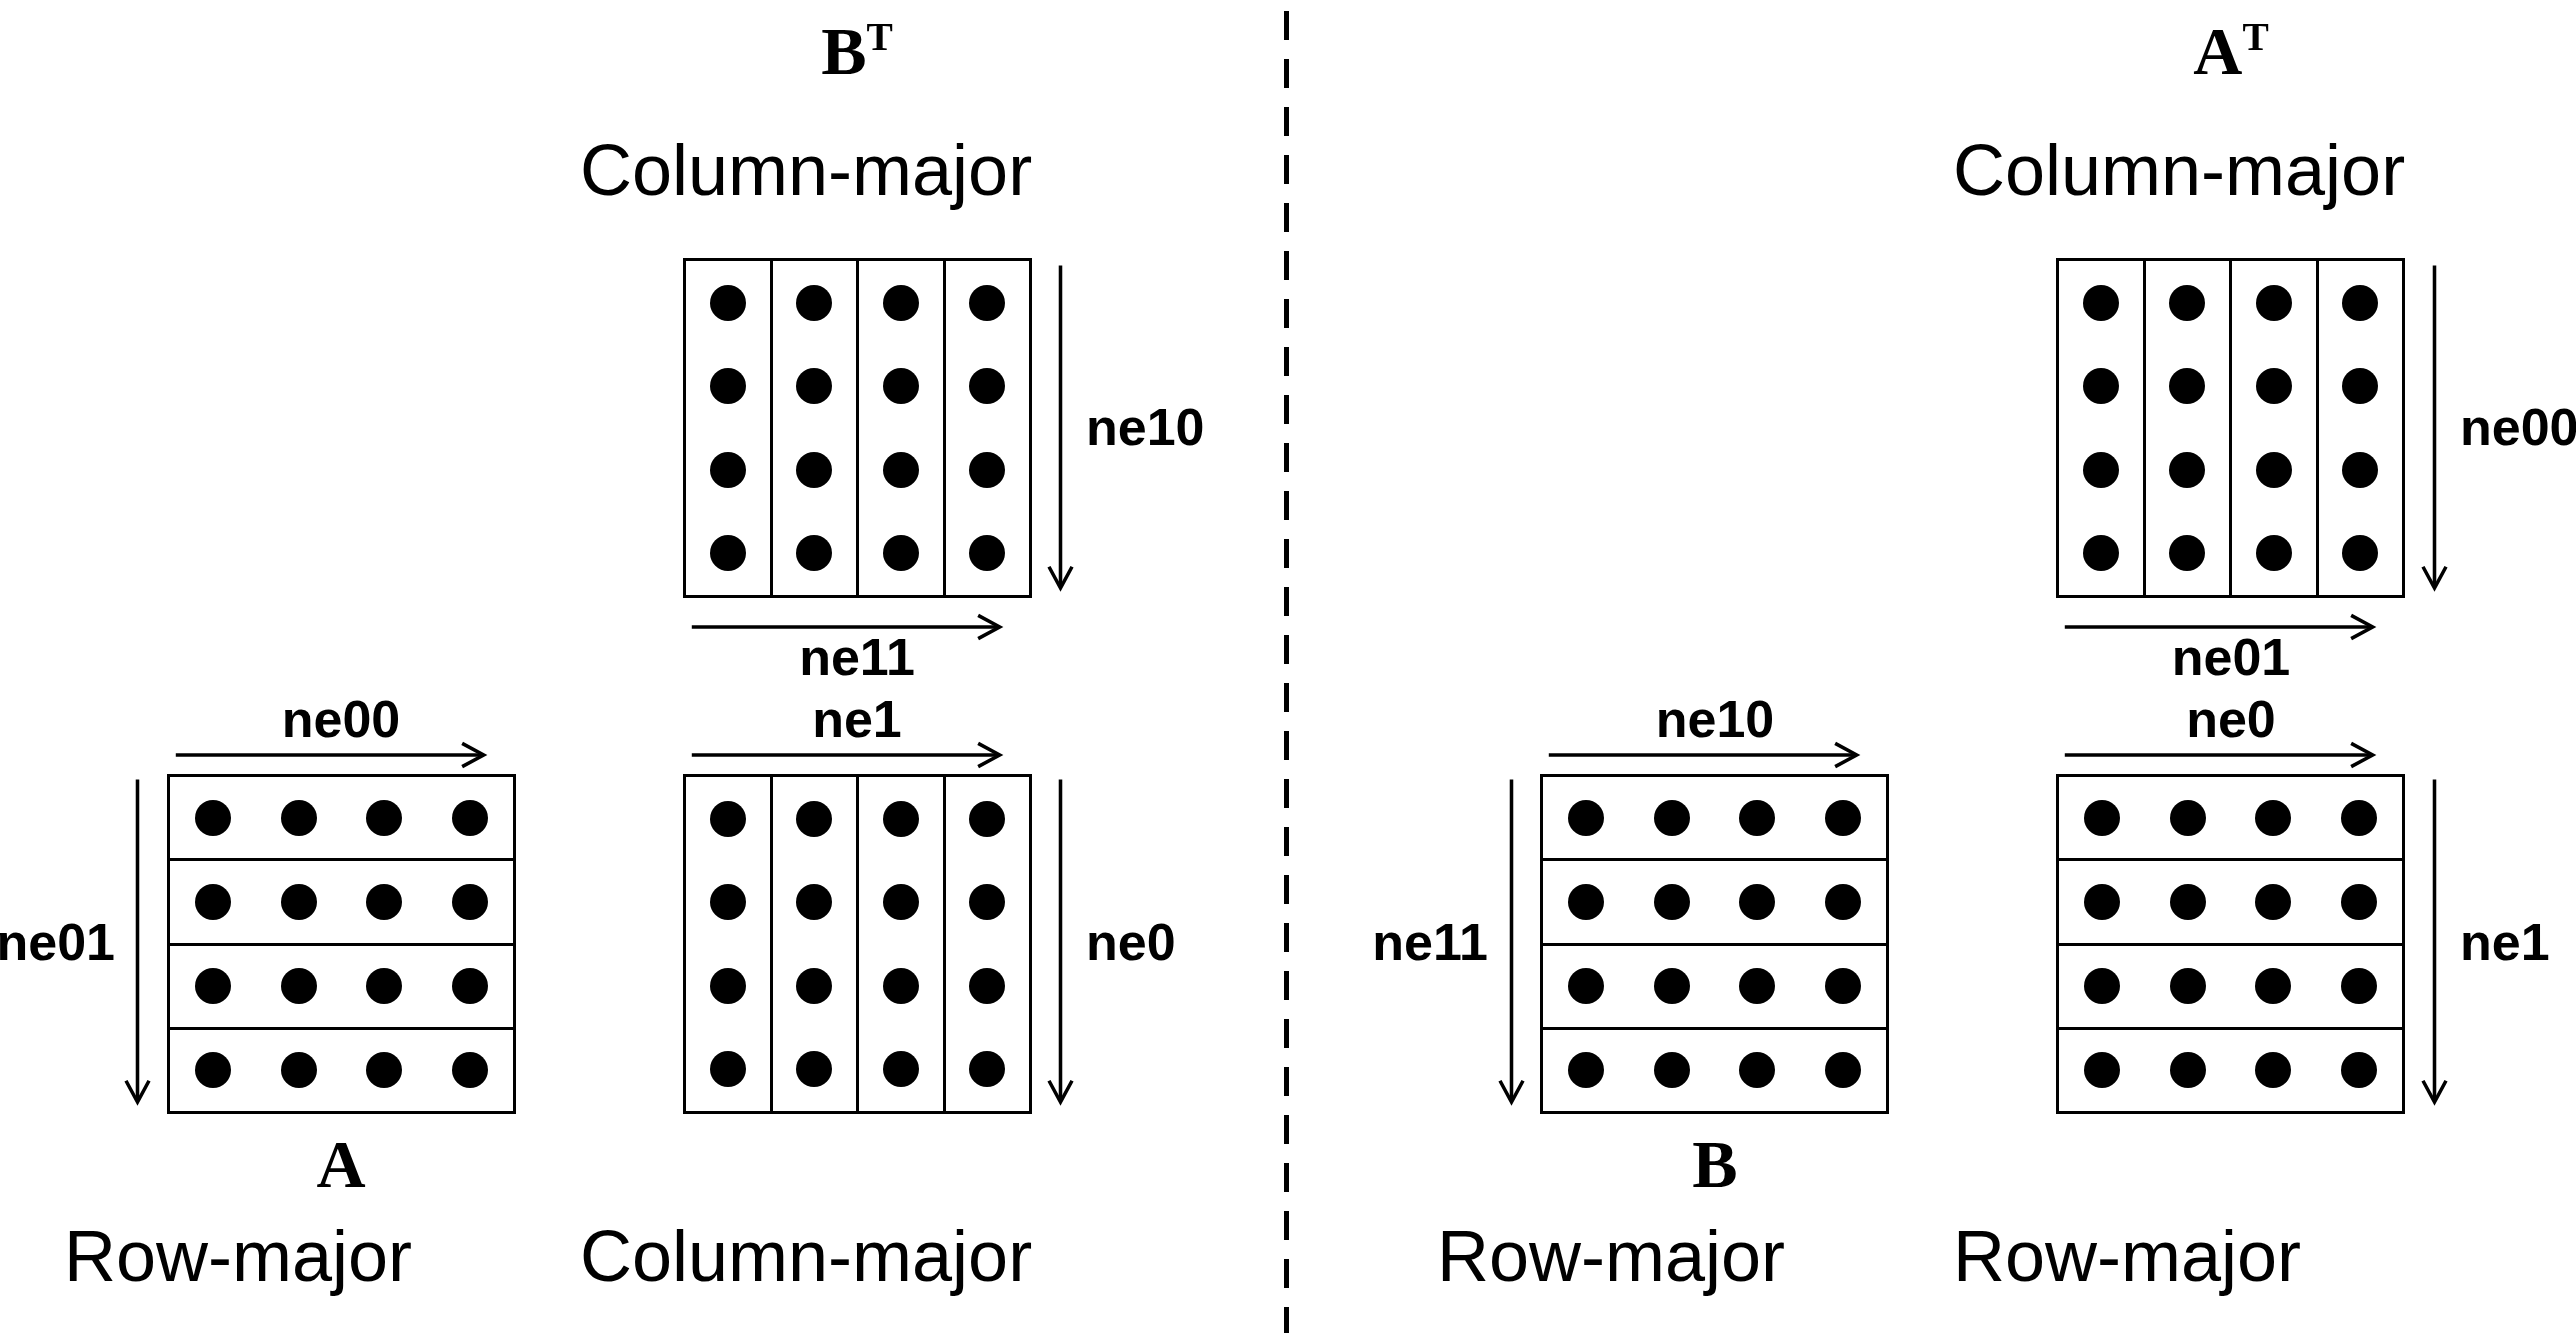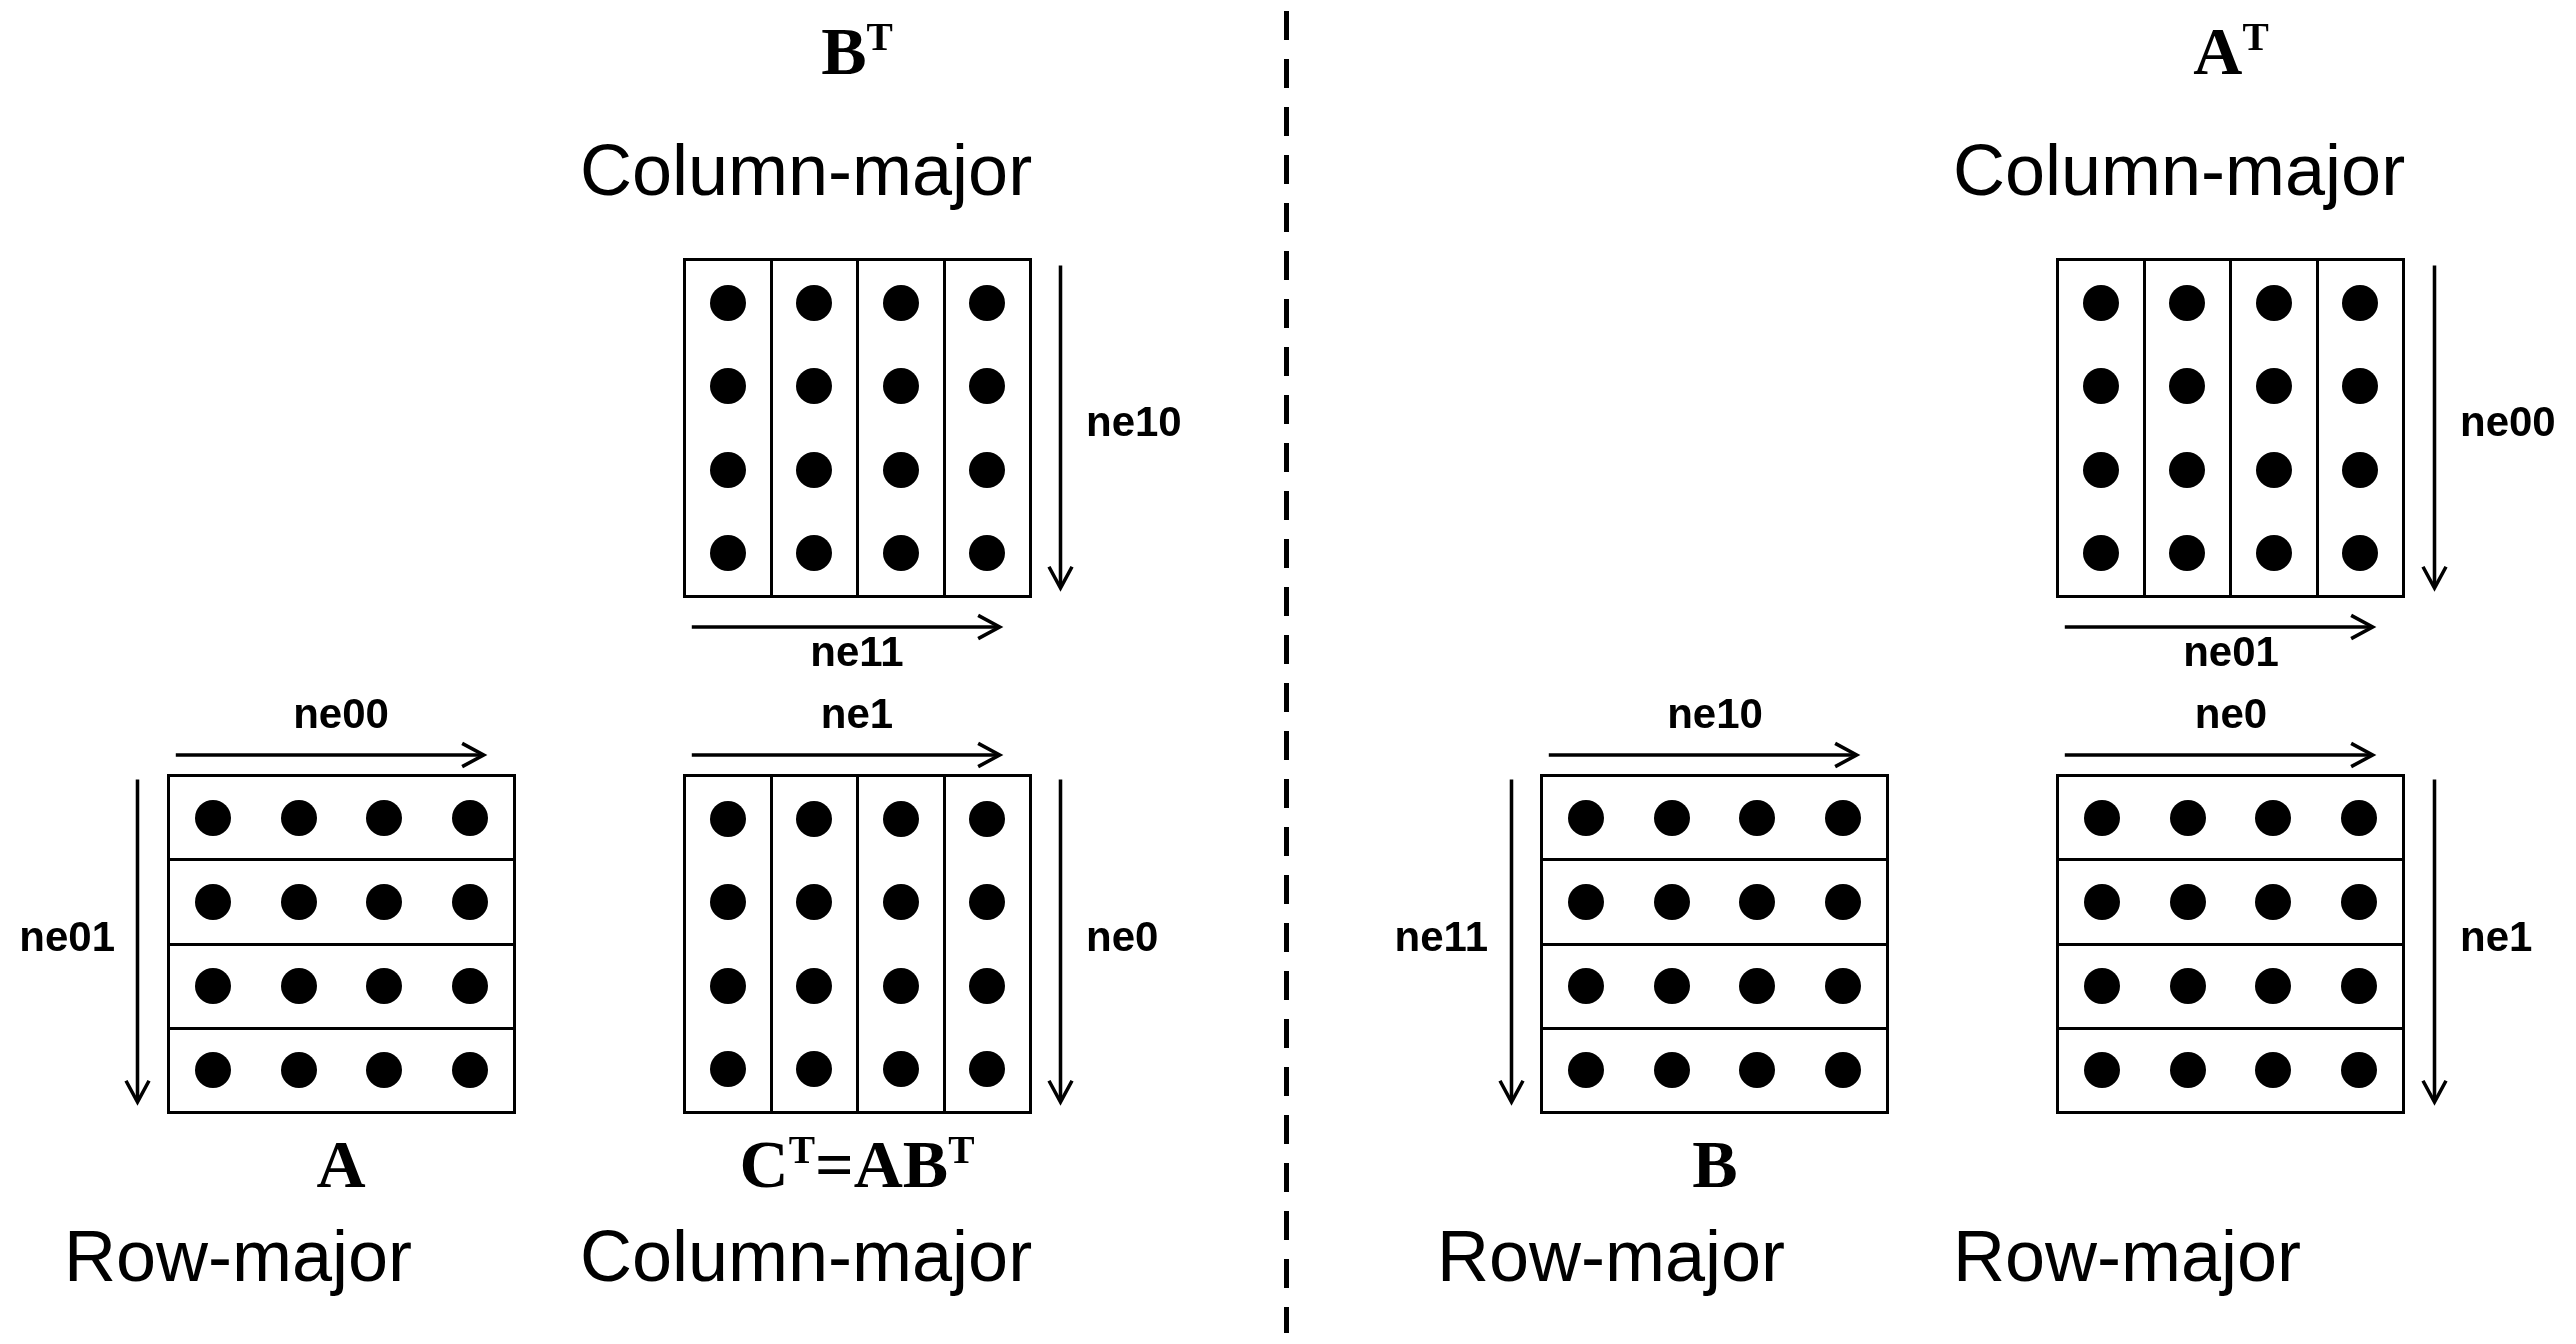--- a/index.html
+++ b/index.html
@@ -9,21 +9,21 @@
     font-family:"Liberation Sans",sans-serif;
   }
   .abs{position:absolute;}
   .mtitle{
     font-family:"Liberation Serif","DejaVu Serif",serif;
     font-weight:bold;font-size:68px;
     text-align:center;line-height:1.05;white-space:nowrap;
   }
   .mtitle sup{font-size:58%;}
   .msub{font-size:72px;text-align:left;line-height:1.05;white-space:nowrap;}
-  .axis{font-weight:bold;font-size:42px;line-height:1;white-space:nowrap;}
+  .axis{font-weight:bold;font-size:52px;line-height:1;white-space:nowrap;}
   .axis.center{text-align:center;}
   .anchor-right{transform:translateX(-100%);}
   .mbox{
     width:349px;height:340px;border:3.6px solid var(--ink,#000);
     box-sizing:border-box;display:flex;background:#fff;
   }
   .mbox.row{flex-direction:column;}
   .mcol{
     flex:1;display:flex;flex-direction:column;align-items:center;
     justify-content:space-around;border-right:3.6px solid var(--ink,#000);
@@ -152,21 +152,20 @@
         <div class="dot"></div>
         <div class="dot"></div>
         <div class="dot"></div>
       </div>
     </div>
   <svg class="abs" style="left:1041px;top:776px;" width="39" height="333" viewBox="0 0 44 372">
     <line x1="22" y1="2" x2="22" y2="364" stroke="#000" stroke-width="4"></line>
     <polyline points="9,342 22,366 35,342" fill="none" stroke="#000" stroke-width="4"></polyline>
   </svg>
   <div class="abs axis" style="left:1086px;top:916px;">ne0</div>
-  <div class="abs mtitle" style="left:633px;top:1129px;width:448px;"><span>C</span><sup>T</sup><span>=AB</span><sup>T</sup></div>
   <div class="abs msub" style="left:580px;top:1219px;width:556px;">Column-major</div>
 
   <div class="abs divider" style="left:1284px;top:10.8px;height:1322px;"></div>
 
   <div class="abs mtitle" style="left:2007px;top:16px;width:448px;"><span>A</span><sup>T</sup></div>
   <div class="abs msub" style="left:1953px;top:133px;width:556px;">Column-major</div>
   <div class="abs mbox col" style="left:2056px;top:258px;">
       <div class="mcol">
         <div class="dot"></div>
         <div class="dot"></div>

